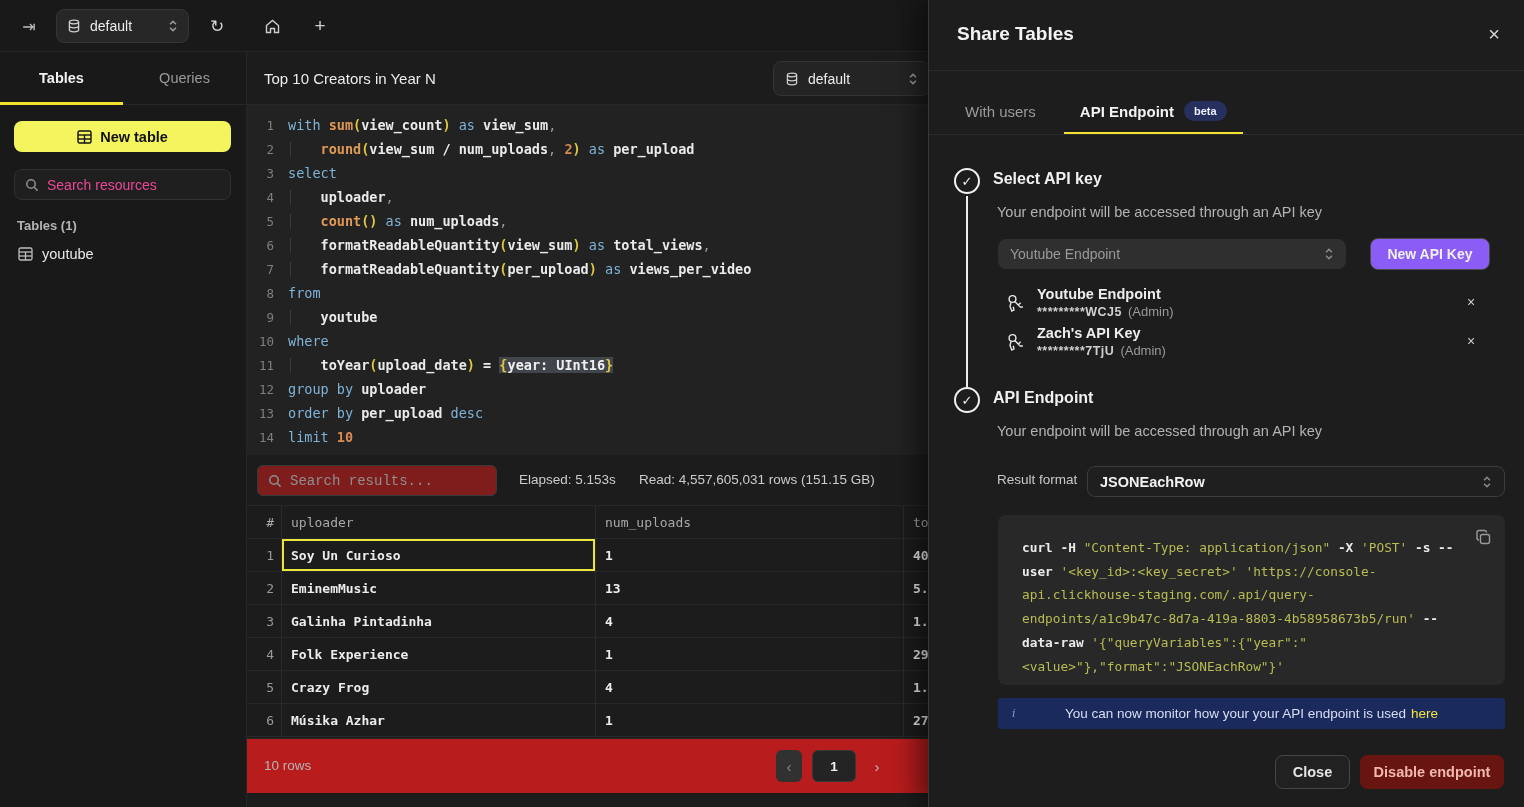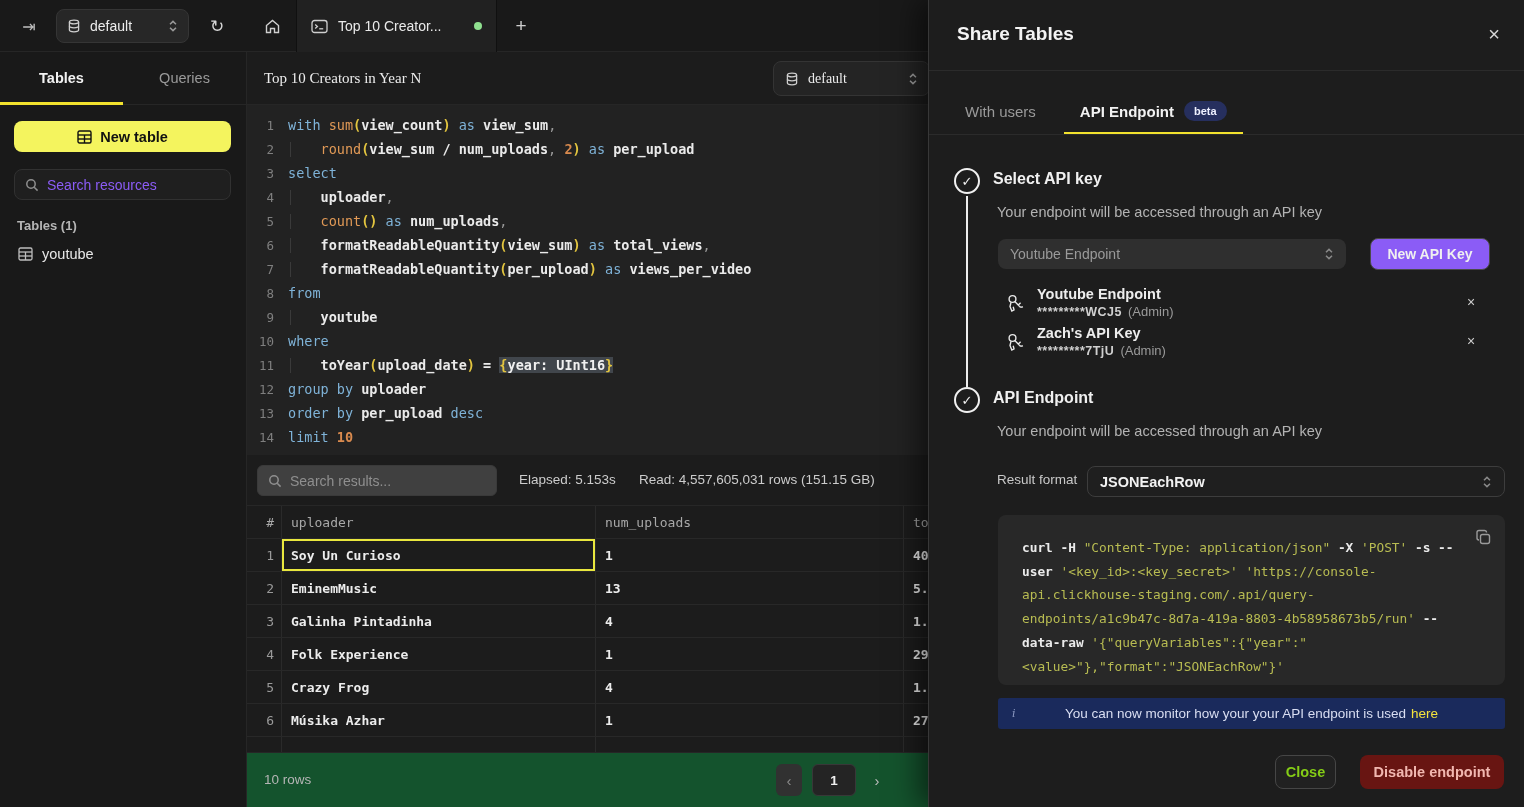--- a/index.html
+++ b/index.html
@@ -18,56 +18,56 @@
   .query-tab .dot { width:8px; height:8px; border-radius:50%; background:#8fe08f; margin-left:auto; }
   .new-tab-btn { width:48px; display:flex; align-items:center; justify-content:center; color:#cfcfcf; font-size:19px; }
 
   
   .sidebar { position:absolute; left:0; top:52px; width:247px; height:755px; background:#191919; border-right:1px solid #262626; }
   .side-tabs { height:53px; border-bottom:1px solid #262626; display:flex; }
   .side-tab { flex:1; display:flex; align-items:center; justify-content:center; font-size:14.5px; color:#9a9a9a; position:relative; cursor:pointer; }
   .side-tab.active { color:#f2f2f2; font-weight:600; }
   .side-tab.active::after { content:""; position:absolute; left:0; right:0; bottom:-1px; height:3px; background:#f2e22e; }
   .new-table-btn { position:absolute; left:14px; top:69px; width:217px; height:31px; background:#f4f45e; border-radius:8px; display:flex; align-items:center; justify-content:center; gap:8px; color:#111; font-size:14.5px; font-weight:600; cursor:pointer; }
-  .side-search { position:absolute; left:14px; top:117px; width:217px; height:31px; background:#1f1f1f; border:1px solid #313131; border-radius:8px; display:flex; align-items:center; gap:8px; padding:0 10px; color:#8b5cf6; font-size:14px; }
+  .side-search { position:absolute; left:14px; top:117px; width:217px; height:31px; background:#1f1f1f; border:1px solid #313131; border-radius:8px; display:flex; align-items:center; gap:8px; padding:0 10px; color:#ec4899; font-size:14px; }
   .side-section { position:absolute; left:17px; top:166px; font-size:13px; font-weight:600; color:#b5b5b5; }
   .table-item { position:absolute; left:14px; top:188px; width:217px; height:28px; display:flex; align-items:center; gap:9px; padding:0 4px; color:#e8e8e8; font-size:14.5px; font-weight:500; cursor:pointer; }
 
   
   .main { position:absolute; left:247px; top:52px; width:1277px; height:755px; background:#1c1c1c; }
-  .qheader { position:relative; height:53px; border-bottom:1px solid #262626; display:flex; align-items:center;font-family:Liberation Serif, serif; }
+  .qheader { position:relative; height:53px; border-bottom:1px solid #262626; display:flex; align-items:center; }
   .qtitle { margin-left:17px; font-size:15px; color:#ececec; }
   .editor-db-select { position:absolute; left:526px; top:9px; width:157px; height:35px; background:#242424; border:1px solid #343434; border-radius:8px; display:flex; align-items:center; gap:9px; padding:0 11px; font-size:14px; color:#ececec; }
   .editor-db-select .chev { margin-left:auto; }
 
   .editor { position:absolute; left:0; top:53px; width:1277px; height:350px; background:#222222; padding-top:8px; }
   .code-line { height:24px; display:flex; align-items:center; font-family:"DejaVu Sans Mono", monospace; font-size:13.5px; white-space:pre; }
   .code-line .ln { width:27px; text-align:right; color:#7f7f7f; font-size:12.5px; flex:none; }
   .code-line .ct { padding-left:14px; }
   .code-line.indent .ct { background-image:linear-gradient(#3a3a3a,#3a3a3a); background-repeat:no-repeat; background-size:1px 22px; background-position:16px 1px; }
-  .kw{color:#7fb3d8;} .fn{color:#e09956;font-weight:normal;} .br{color:#e3c53f;font-weight:bold;}
+  .kw{color:#7fb3d8;} .fn{color:#e09956;font-weight:bold;} .br{color:#e3c53f;font-weight:bold;}
   .id{color:#eaeaea;font-weight:bold;} .dim{color:#9a9a9a;} .num{color:#d98a4e;font-weight:bold;}
   .prm{background:#41464c;color:#f0f0f0;font-weight:bold;} .prmbr{background:#41464c;color:#e3c53f;font-weight:bold;}
 
   .rtoolbar { position:absolute; left:0; top:403px; width:1277px; height:51px; background:#1c1c1c; border-bottom:1px solid #272727; }
-  .results-search { position:absolute; left:10px; top:10px; width:240px; height:31px; background:#404040; border:1px solid #3a3a3a; border-radius:6px; display:flex; align-items:center; gap:8px; padding:0 10px; color:#8f8f8f; font-size:14px; }
+  .results-search { position:absolute; left:10px; top:10px; width:240px; height:31px; background:#7f1d1d; border:1px solid #3a3a3a; border-radius:6px; display:flex; align-items:center; gap:8px; padding:0 10px; color:#8f8f8f; font-size:14px;font-family:Liberation Mono, monospace; }
   .stat-elapsed { position:absolute; left:272px; top:17px; font-size:13.5px; color:#cccccc; }
   .stat-read { position:absolute; left:392px; top:17px; font-size:13.5px; color:#cccccc; }
 
   .rtable { position:absolute; left:0; top:454px; width:1277px; }
   .trow { display:grid; grid-template-columns:35px 314px 308px 1fr; height:33px; border-bottom:1px solid #282828; }
   .trow > div { display:flex; align-items:center; padding:0 9px; border-right:1px solid #2a2a2a; font-family:"DejaVu Sans Mono", monospace; font-size:13px; overflow:hidden; white-space:nowrap; }
   .trow > div:last-child { border-right:none; }
   .trow.thead > div { color:#a8a8a8; font-weight:normal; }
   .trow .rn { justify-content:flex-end; color:#9a9a9a; padding-right:7px; }
   .trow .val { color:#ececec; font-weight:bold; }
   .cell-selected { box-shadow:inset 0 0 0 2px #e9e73e; }
   .trow.partial { height:15px; border-bottom:none; }
 
-  .tfooter { position:absolute; left:0; top:700px; width:1277px; height:55px; background:#14532d; border-top:1px solid #262626; }
+  .tfooter { position:absolute; left:0; top:686px; width:1277px; height:55px; background:#b91c1c; border-top:1px solid #262626; }
   .rowcount { position:absolute; left:17px; top:19px; font-size:13.5px; color:#b5b5b5; }
   .pg-prev { position:absolute; left:529px; top:11px; width:26px; height:32px; background:#313131; border-radius:6px; display:flex; align-items:center; justify-content:center; color:#8a8a8a; font-size:15px; }
   .pg-page { position:absolute; left:565px; top:11px; width:44px; height:32px; background:#242424; border:1px solid #383838; border-radius:6px; display:flex; align-items:center; justify-content:center; color:#f0f0f0; font-size:13.5px; font-weight:600; }
   .pg-next { position:absolute; left:617px; top:11px; width:26px; height:32px; display:flex; align-items:center; justify-content:center; color:#bdbdbd; font-size:15px; }
 
   
   .panel { position:absolute; left:928px; top:0; width:596px; height:807px; background:#1d1d1d; border-left:1px solid #383838; box-shadow:-10px 0 26px rgba(0,0,0,.5); z-index:5; }
   .panel-title { position:absolute; left:28px; top:23px; font-size:19px; font-weight:700; color:#f4f4f4; }
   .panel-close { position:absolute; right:24px; top:24px; font-size:20px; color:#d6d6d6; cursor:pointer; line-height:1; }
   .panel-hdr-line { position:absolute; left:0; top:70px; width:100%; height:1px; background:#2b2b2b; }
@@ -101,21 +101,21 @@
   .curl-block { position:absolute; left:69px; top:515px; width:507px; height:170px; background:#282828; border-radius:8px; padding:21px 46px 18px 24px; }
   .curl-block pre { font-family:"DejaVu Sans Mono", monospace; font-size:12.8px; line-height:23.7px; white-space:pre-wrap; overflow-wrap:anywhere; }
   .curl-block .flag { color:#eaeaea; font-weight:bold; }
   .curl-block .str { color:#b8bc52; }
   .copy-btn { position:absolute; right:13px; top:14px; color:#9a9a9a; cursor:pointer; }
 
   .info-banner { position:absolute; left:69px; top:698px; width:507px; height:31px; background:#1a2a5c; border-radius:3px; display:flex; align-items:center; justify-content:center; font-size:13.5px; color:#d9def2; }
   .info-banner .i-ico { position:absolute; left:14px; color:#8d9ac2; font-size:11px; font-style:italic; font-family:"DejaVu Serif", serif; }
   .info-banner .lnk { color:#f3e33d; margin-left:5px; cursor:pointer; }
 
-  .close-btn { position:absolute; left:346px; top:755px; width:61px; height:34px; background:#212121; border:1px solid #464646; border-radius:8px; display:flex; align-items:center; justify-content:center; font-size:14.5px; font-weight:600; color:#84cc16; cursor:pointer; }
+  .close-btn { position:absolute; left:346px; top:755px; width:75px; height:34px; background:#212121; border:1px solid #464646; border-radius:8px; display:flex; align-items:center; justify-content:center; font-size:14.5px; font-weight:600; color:#e5e5e5; cursor:pointer; }
   .disable-btn { position:absolute; right:20px; top:755px; width:144px; height:34px; background:#681512; border-radius:8px; display:flex; align-items:center; justify-content:center; font-size:14.5px; font-weight:600; color:#f1b7b0; cursor:pointer; }
 
   svg { display:block; }
 </style>
 </head>
 <body>
 
 <div class="topbar">
   <div class="collapse-btn">⇥</div>
   <div class="db-select">
@@ -135,31 +135,20 @@
     </span>
   </div>
   <div class="refresh-btn">↻</div>
   <div class="tabstrip">
     <div class="home-btn">
       <span>
         <svg width="17" height="17" viewBox="0 0 17 17" fill="none" stroke="#cfcfcf" stroke-width="1.4">
             <path d="M2.5 7.5 8.5 2.5 14.5 7.5 V14.5 H10.5 V10.5 H6.5 V14.5 H2.5 Z"></path>
           </svg>
       </span>
-    </div>
-    <div class="query-tab">
-      <span>
-        <svg width="17" height="15" viewBox="0 0 17 15" fill="none" stroke="#cfcfcf" stroke-width="1.3">
-            <rect x="1" y="1.5" width="15" height="12" rx="2.5"></rect>
-            <path d="M4.2 5.5 6.4 7.5 4.2 9.5"></path>
-            <path d="M8.2 9.8 H12.2"></path>
-          </svg>
-      </span>
-      <span>Top 10 Creator...</span>
-      <span class="dot"></span>
     </div>
     <div class="new-tab-btn">+</div>
   </div>
 </div>
 
 <div class="sidebar">
   <div class="side-tabs">
     <div class="side-tab active">Tables</div>
     <div class="side-tab">Queries</div>
   </div>

